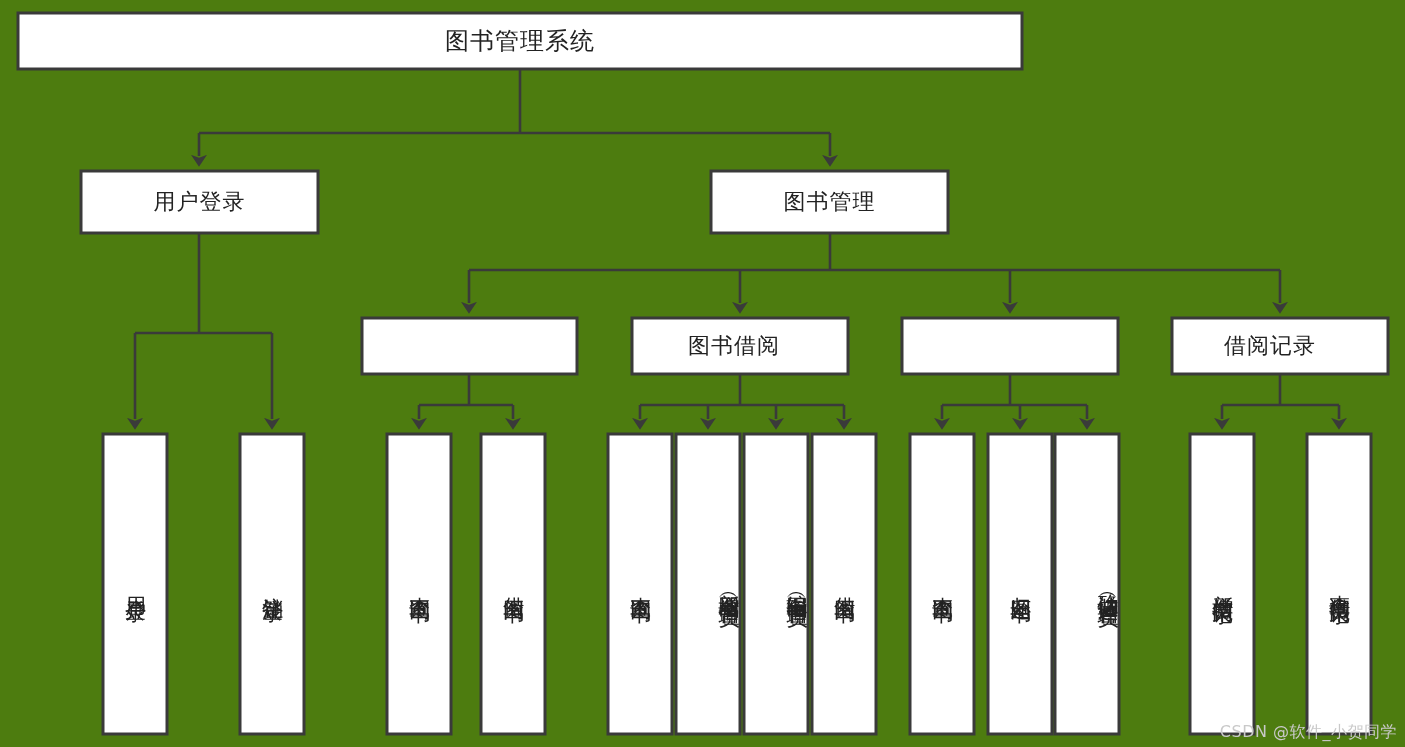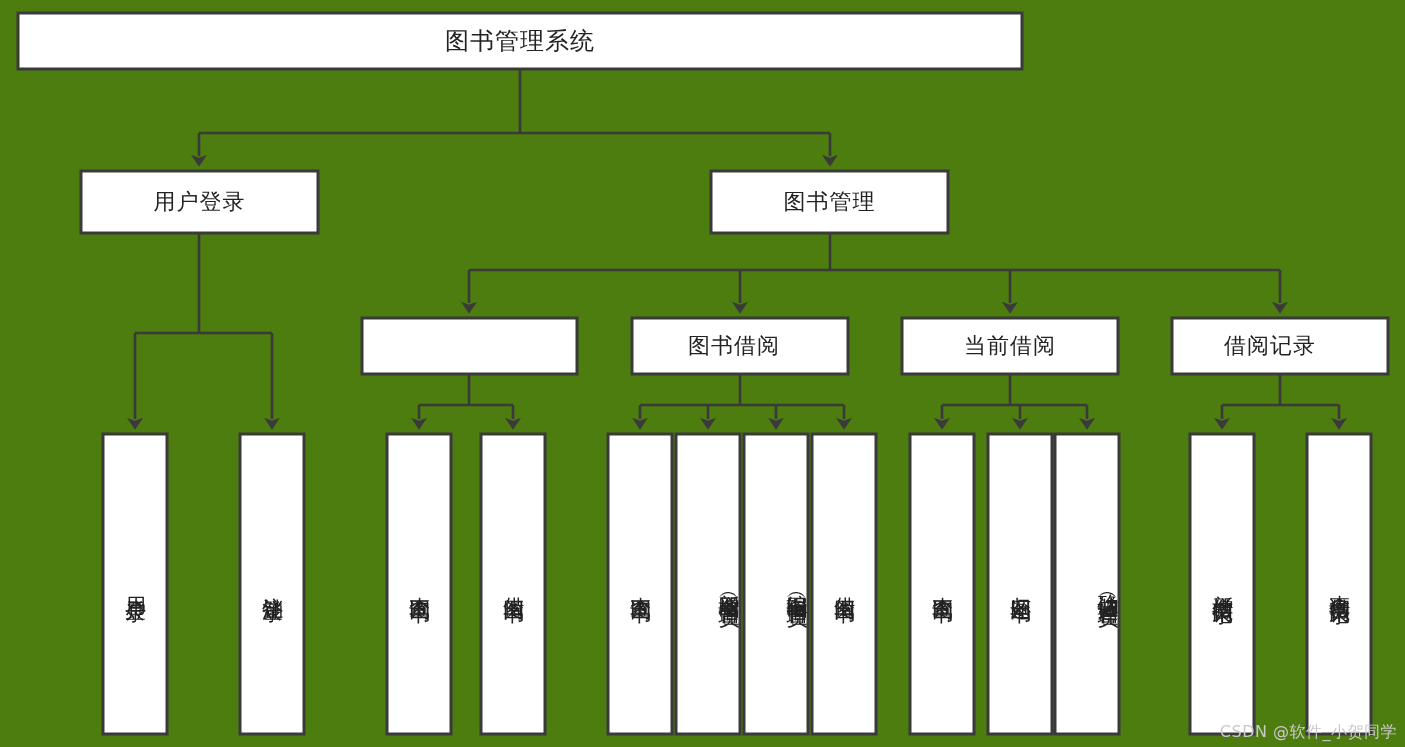--- a/index.html
+++ b/index.html
@@ -172,21 +172,20 @@
     <rect class="box-rect" x="1190" y="434" width="64" height="300"></rect>
     <rect class="box-rect" x="1307" y="434" width="64" height="300"></rect>
   </svg>
 
   <div class="node-label-h" style="left:18px;top:13px;width:1004px;height:56px;font-size:24px;">图书管理系统</div>
 
   <div class="node-label-h" style="left:81px;top:171px;width:237px;height:62px;">用户登录</div>
   <div class="node-label-h" style="left:711px;top:171px;width:237px;height:62px;">图书管理</div>
 
   <div class="node-label-h" style="left:632px;top:318px;width:204px;height:56px;">图书借阅</div>
-  <div class="node-label-h" style="left:902px;top:318px;width:216px;height:56px;">当前借阅</div>
   <div class="node-label-h" style="left:1172px;top:318px;width:196px;height:56px;">借阅记录</div>
 
   <div class="node-label-v mid" style="left:103px;top:444px;width:64px;height:280px;">用户登录</div>
   <div class="node-label-v mid" style="left:240px;top:444px;width:64px;height:280px;">注销登录</div>
   <div class="node-label-v mid" style="left:387px;top:444px;width:64px;height:280px;">查询图书</div>
   <div class="node-label-v mid" style="left:481px;top:444px;width:64px;height:280px;">借阅图书</div>
   <div class="node-label-v mid" style="left:608px;top:444px;width:64px;height:280px;">查询图书</div>
   <div class="node-label-v" style="left:676px;top:440px;width:64px;height:292px;">新增图书（管理员）</div>
   <div class="node-label-v" style="left:744px;top:440px;width:64px;height:292px;">编辑图书（管理员）</div>
   <div class="node-label-v mid" style="left:812px;top:444px;width:64px;height:280px;">借阅图书</div>

